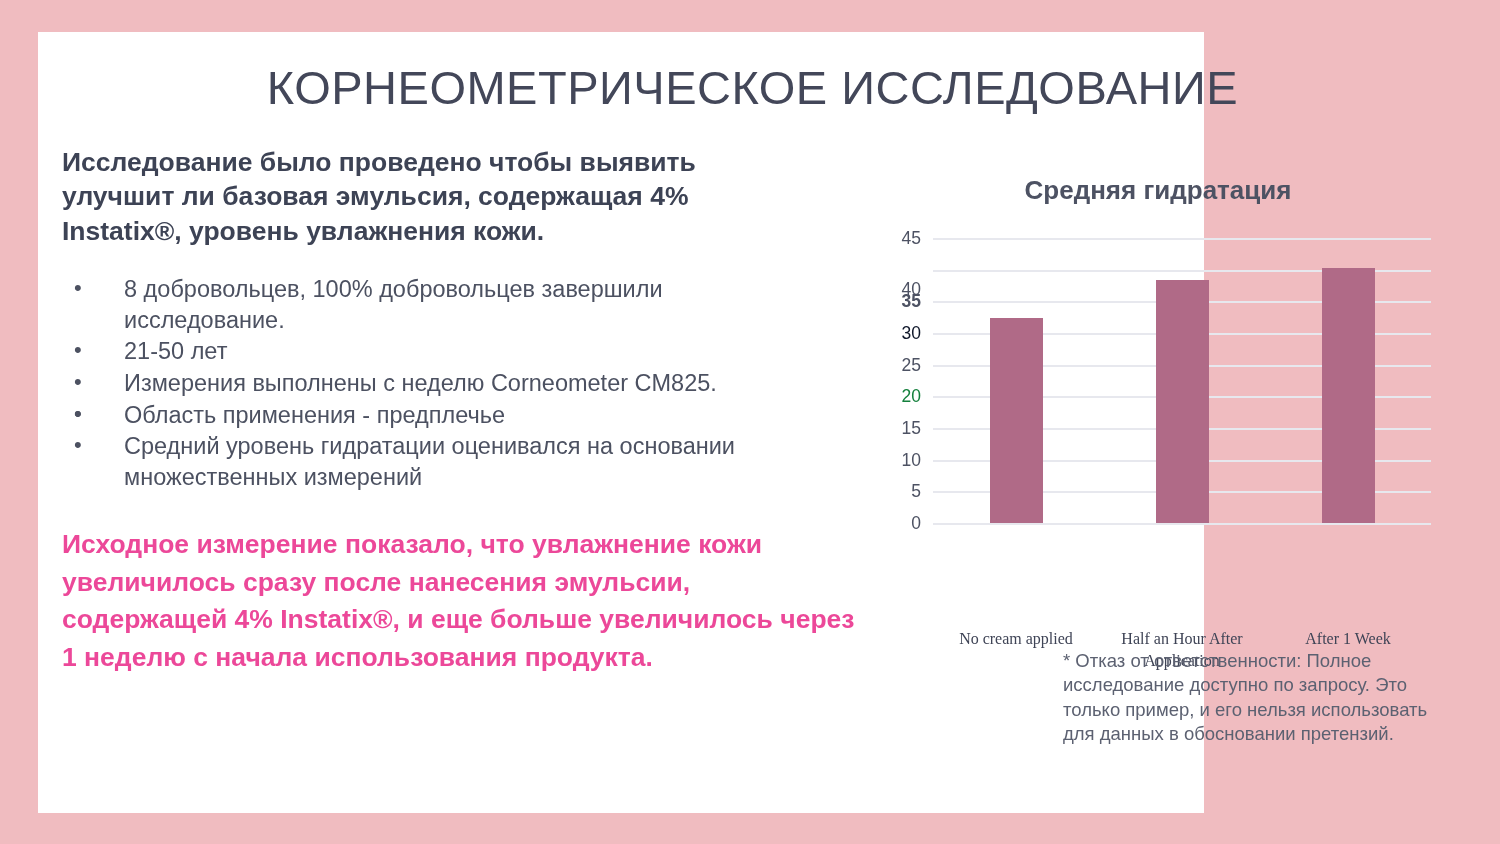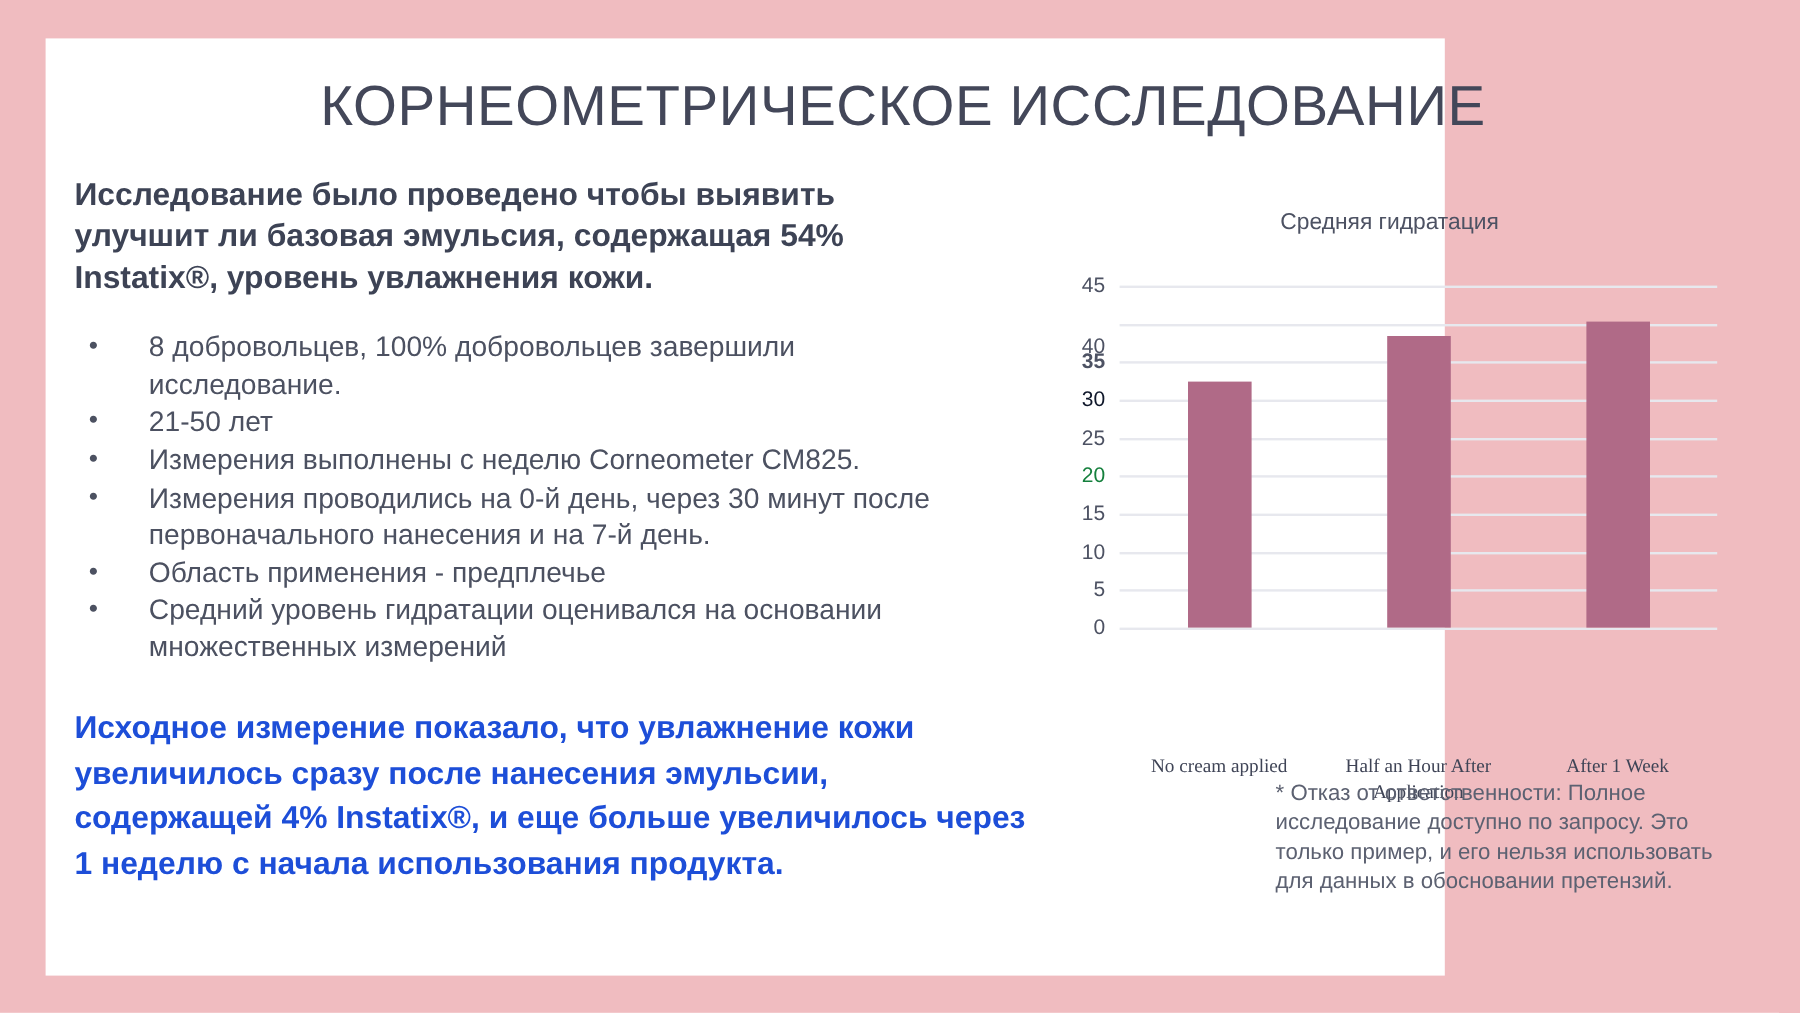--- a/index.html
+++ b/index.html
@@ -69,41 +69,41 @@
     top: 0;
     font-size: 22px;
     color: #4c5161;
     line-height: 1.3;
   }
   #closing-para {
     margin: 34px 0 4px 0;
     font-size: 26.5px;
     line-height: 1.42;
     font-weight: bold;
-    color: #1d4ed8;
+    color: #ec4899;
     width: 800px;
   }
 
   
   #chart-panel {
     position: absolute;
     left: 820px;
     top: 113px;
     width: 600px;
     height: 450px;
   }
   #chart-title {
     position: absolute;
     left: 0;
     top: 30px;
     width: 600px;
     text-align: center;
-    font-size: 19px;
+    font-size: 26px;
     color: #4d5263;
-    font-weight: 400;
+    font-weight: 700;
   }
   #plot {
     position: absolute;
     left: 75px;
     top: 93px;
     width: 498px;
     height: 285px;
   }
   .gridline {
     position: absolute;
@@ -151,27 +151,27 @@
   }
 </style>
 </head>
 <body>
 
 <div id="slide">
 
   <div id="slide-title">КОРНЕОМЕТРИЧЕСКОЕ ИССЛЕДОВАНИЕ</div>
 
   <div id="left-col">
-    <p class="lead-para">Исследование было проведено чтобы выявить улучшит ли базовая эмульсия, содержащая 54% Instatix®, уровень увлажнения кожи.</p>
+    <p class="lead-para">Исследование было проведено чтобы выявить улучшит ли базовая эмульсия, содержащая 4% Instatix®, уровень увлажнения кожи.</p>
 
     <ul id="bullet-list">
       <li><span class="bullet">•</span><span>8 добровольцев, 100% добровольцев завершили исследование.</span></li>
       <li><span class="bullet">•</span><span>21-50 лет</span></li>
       <li><span class="bullet">•</span><span>Измерения выполнены с неделю Corneometer CM825.</span></li>
-      <li><span class="bullet">•</span><span>Измерения проводились на 0-й день, через 30 минут после первоначального нанесения и на 7-й день.</span></li>
+      <li><span class="bullet">•</span></li>
       <li><span class="bullet">•</span><span>Область применения - предплечье</span></li>
       <li><span class="bullet">•</span><span>Средний уровень гидратации оценивался на основании множественных измерений</span></li>
     </ul>
 
     <p id="closing-para">Исходное измерение показало, что увлажнение кожи увеличилось сразу после нанесения эмульсии, содержащей 4% Instatix®, и еще больше увеличилось через 1 неделю с начала использования продукта.</p>
   </div>
 
   <div id="chart-panel">
     <div id="chart-title">Средняя гидратация</div>
     <div id="plot">

